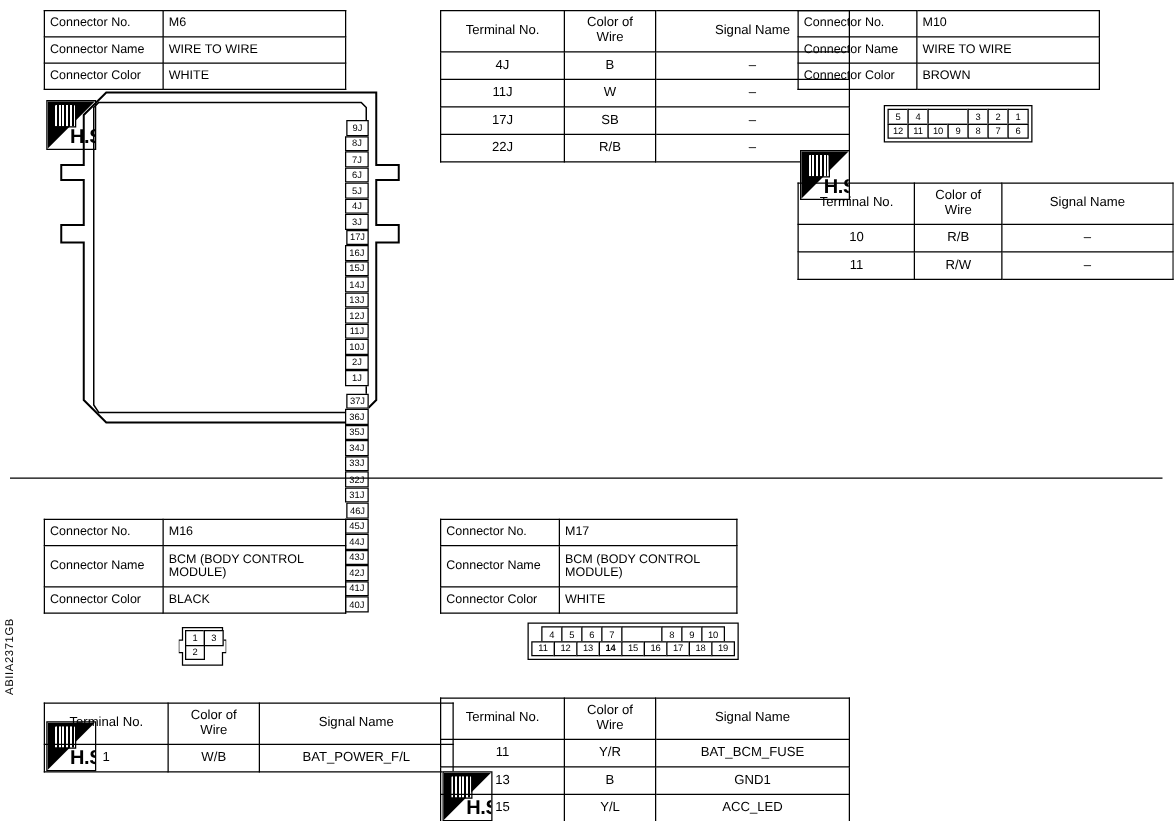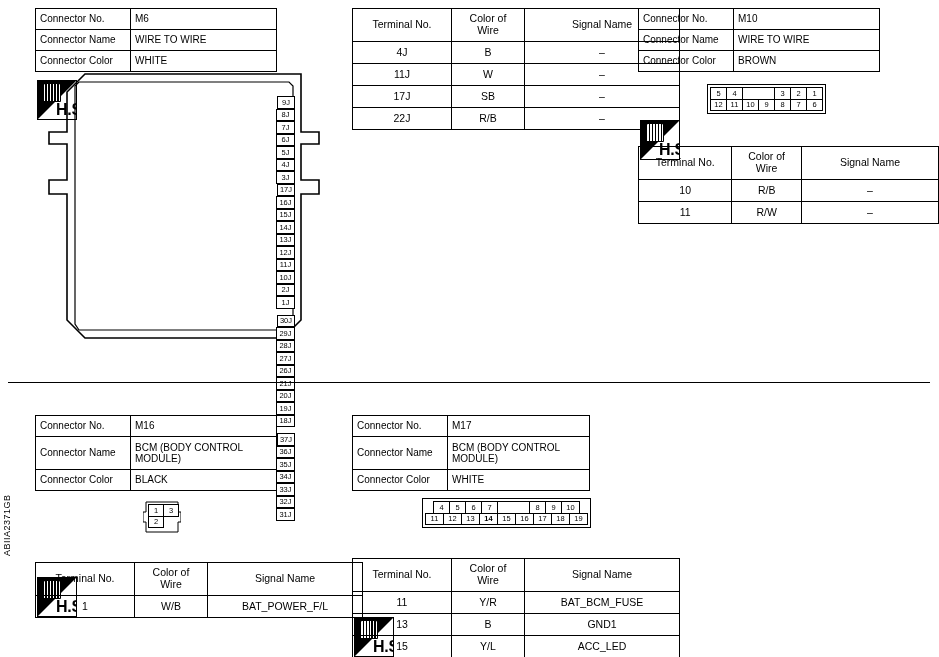--- a/index.html
+++ b/index.html
@@ -196,43 +196,42 @@
       <div class="pin">14J</div>
       <div class="pin">13J</div>
       <div class="pin">12J</div>
       <div class="pin">11J</div>
       <div class="pin">10J</div>
       <div class="pin">2J</div>
       <div class="pin">1J</div>
     </div>
   </div>
 
-  <div class="m6row" style="margin-bottom:6px;">
-    <div class="pingroup pinrow">
-      <div class="pin">30J</div>
-      <div class="pin">29J</div>
-      <div class="pin">28J</div>
-      <div class="pin">27J</div>
-      <div class="pin">26J</div>
-      <div class="pin">21J</div>
-      <div class="pin">20J</div>
-      <div class="pin">19J</div>
-      <div class="pin">18J</div>
-    </div>
-  </div>
 
   <div class="m6row" style="margin-bottom:0;">
     <div class="pingroup pinrow">
       <div class="pin">37J</div>
       <div class="pin">36J</div>
       <div class="pin">35J</div>
       <div class="pin">34J</div>
       <div class="pin">33J</div>
       <div class="pin">32J</div>
       <div class="pin">31J</div>
+    </div>
+  </div>
+  <div class="m6row" style="margin-bottom:6px;">
+    <div class="pingroup pinrow">
+      <div class="pin">46J</div>
+      <div class="pin">45J</div>
+      <div class="pin">44J</div>
+      <div class="pin">43J</div>
+      <div class="pin">42J</div>
+      <div class="pin">41J</div>
+      <div class="pin">40J</div>
+
     </div>
   </div>
 
 </div>
 
 <div class="abs" style="left:352px; top:8px;">
   <table class="term">
     <tbody>
         <tr>
       <th class="c-term">Terminal No.</th>

